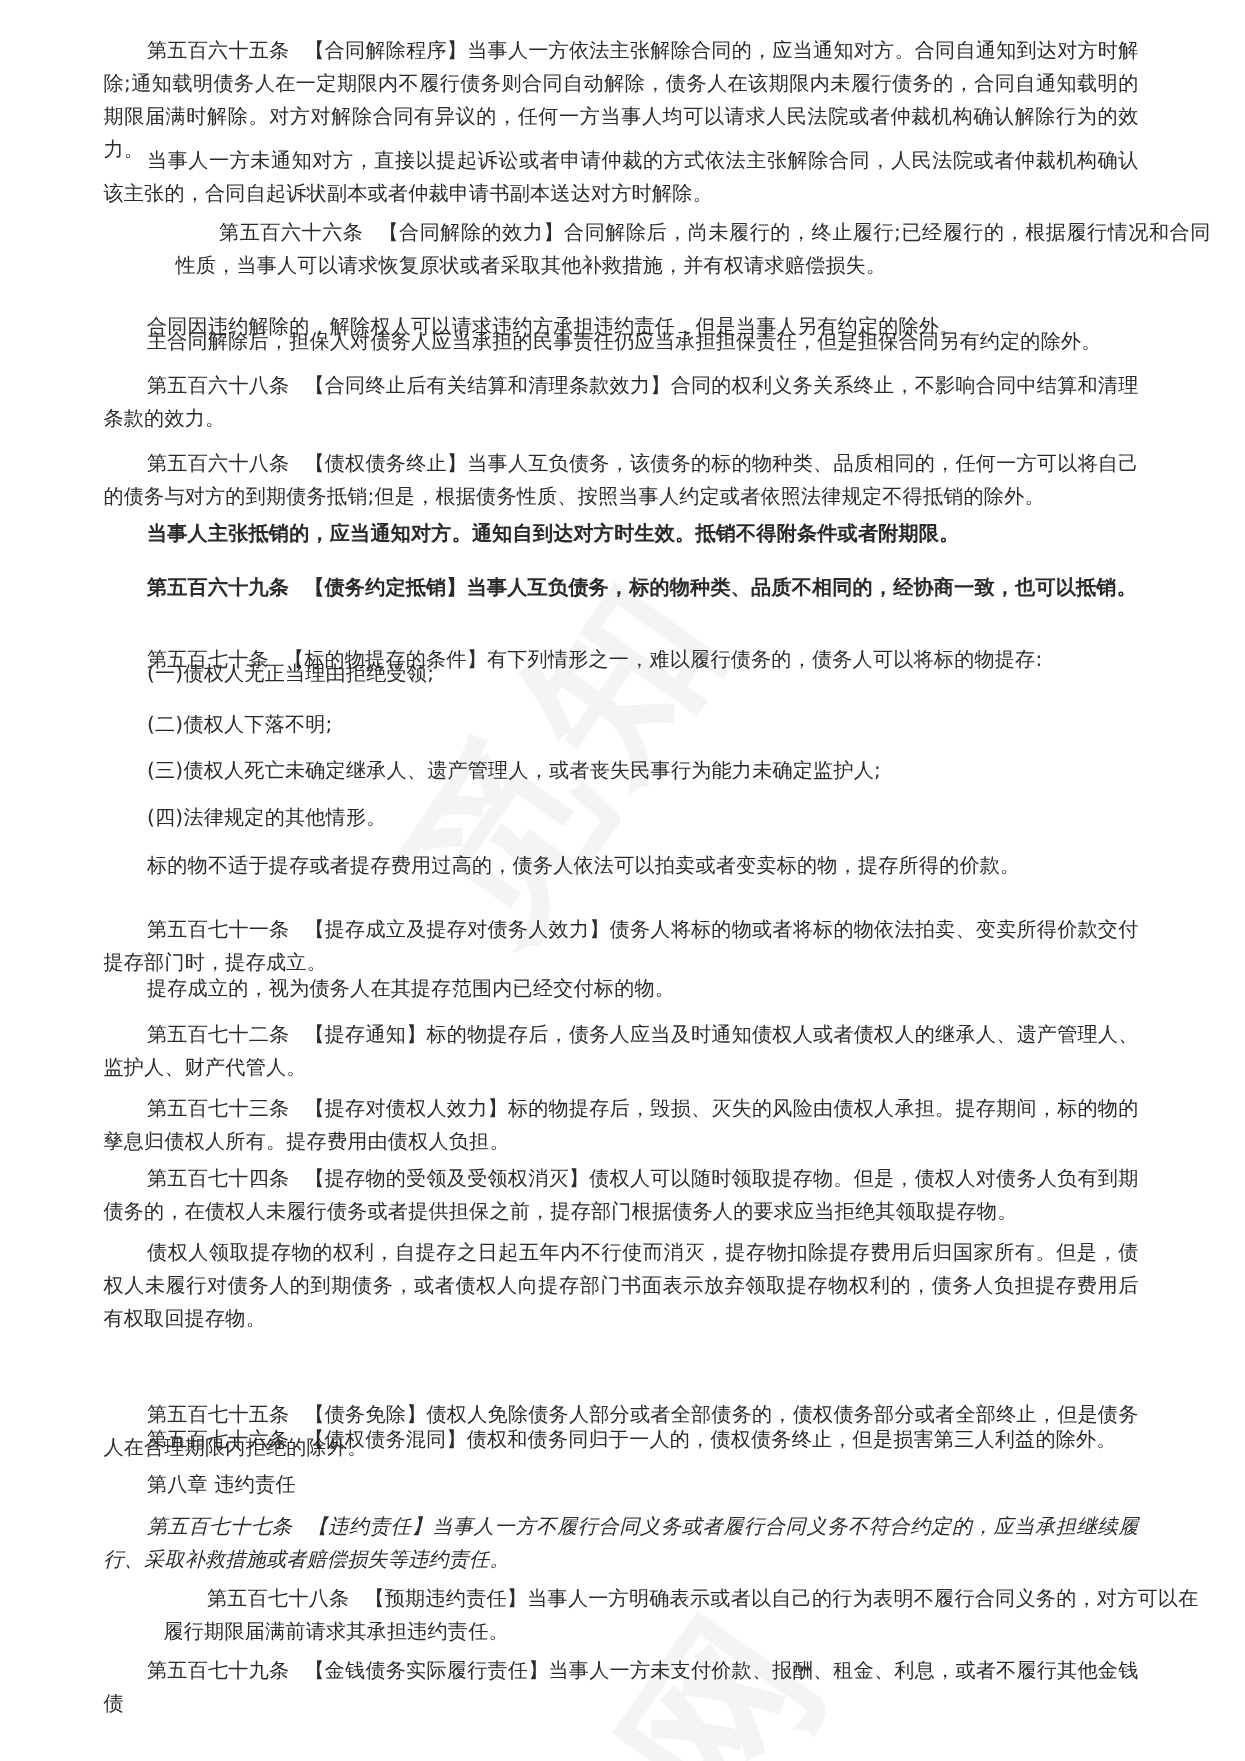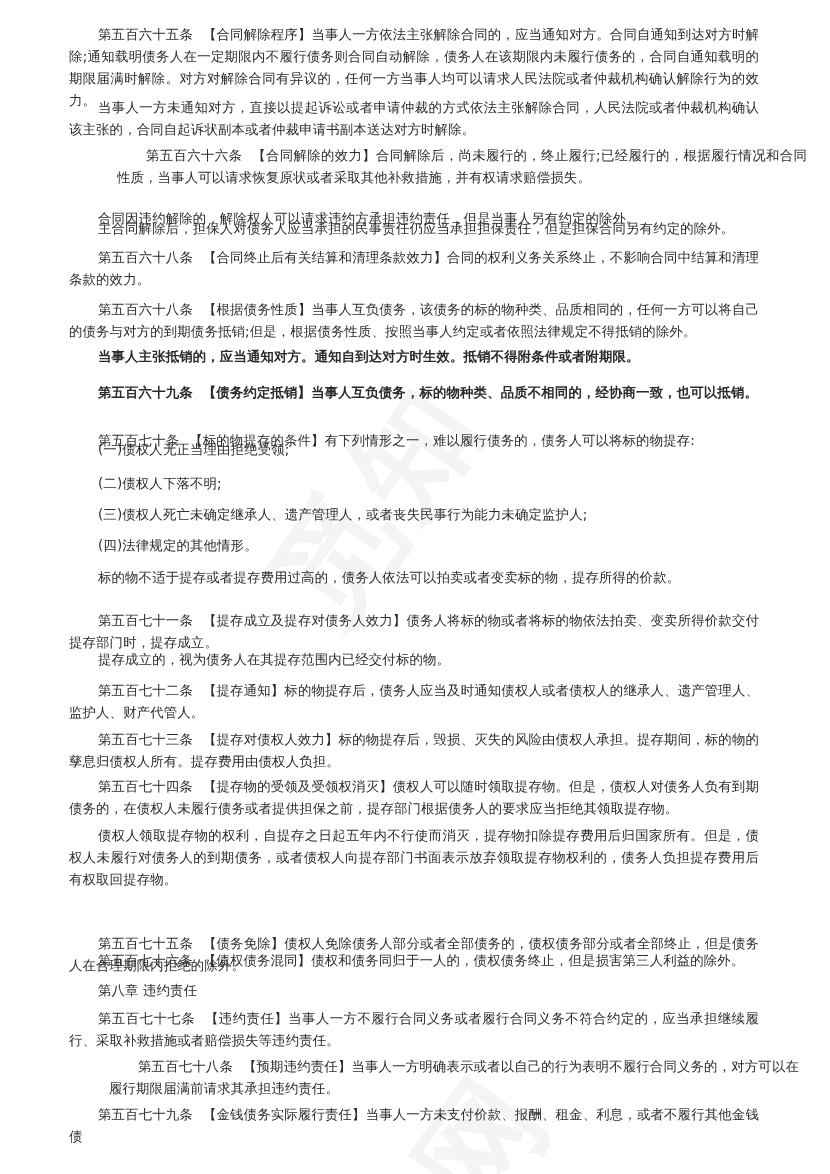--- a/index.html
+++ b/index.html
@@ -56,35 +56,35 @@
   <div class="watermark" style="left:250px; top:420px;">觅知</div>
   <div class="watermark" style="left:420px; top:1060px;">网</div>
 
   <div id="doc">
       <p class="para" style="top: 24px;"><span class="art-no">第五百六十五条</span><span class="art-title">【合同解除程序】</span><span>当事人一方依法主张解除合同的，应当通知对方。合同自通知到达对方时解除;通知载明债务人在一定期限内不履行债务则合同自动解除，债务人在该期限内未履行债务的，合同自通知载明的期限届满时解除。对方对解除合同有异议的，任何一方当事人均可以请求人民法院或者仲裁机构确认解除行为的效力。</span></p>
       <p class="para" style="top: 97px;"><span>当事人一方未通知对方，直接以提起诉讼或者申请仲裁的方式依法主张解除合同，人民法院或者仲裁机构确认该主张的，合同自起诉状副本或者仲裁申请书副本送达对方时解除。</span></p>
       <p class="para" style="top: 145px; margin-left: 48px;"><span class="art-no">第五百六十六条</span><span class="art-title">【合同解除的效力】</span><span>合同解除后，尚未履行的，终止履行;已经履行的，根据履行情况和合同性质，当事人可以请求恢复原状或者采取其他补救措施，并有权请求赔偿损失。</span></p>
       <p class="para" style="top: 191px; margin-top: 17px;"><span>合同因违约解除的，解除权人可以请求违约方承担违约责任，但是当事人另有约定的除外。</span></p>
       <p class="para" style="top: 218px;"><span>主合同解除后，担保人对债务人应当承担的民事责任仍应当承担担保责任，但是担保合同另有约定的除外。</span></p>
       <p class="para" style="top: 247px;"><span class="art-no">第五百六十八条</span><span class="art-title">【合同终止后有关结算和清理条款效力】</span><span>合同的权利义务关系终止，不影响合同中结算和清理条款的效力。</span></p>
-      <p class="para" style="top: 299px;"><span class="art-no">第五百六十八条</span><span class="art-title">【根据债务性质】</span><span>当事人互负债务，该债务的标的物种类、品质相同的，任何一方可以将自己的债务与对方的到期债务抵销;但是，根据债务性质、按照当事人约定或者依照法律规定不得抵销的除外。</span></p>
+      <p class="para" style="top: 299px;"><span class="art-no">第五百六十八条</span><span class="art-title">【债权债务终止】</span><span>当事人互负债务，该债务的标的物种类、品质相同的，任何一方可以将自己的债务与对方的到期债务抵销;但是，根据债务性质、按照当事人约定或者依照法律规定不得抵销的除外。</span></p>
       <p class="para" style="top: 346px; font-weight: bold;"><span>当事人主张抵销的，应当通知对方。通知自到达对方时生效。抵销不得附条件或者附期限。</span></p>
       <p class="para" style="top: 382px; font-weight: bold;"><span class="art-no">第五百六十九条</span><span class="art-title">【债务约定抵销】</span><span>当事人互负债务，标的物种类、品质不相同的，经协商一致，也可以抵销。</span></p>
       <p class="para" style="top: 410px; margin-top: 20px;"><span class="art-no">第五百七十条</span><span class="art-title">【标的物提存的条件】</span><span>有下列情形之一，难以履行债务的，债务人可以将标的物提存:</span></p>
       <p class="para" style="top: 439px;"><span>(一)债权人无正当理由拒绝受领;</span></p>
       <p class="para" style="top: 473px;"><span>(二)债权人下落不明;</span></p>
       <p class="para" style="top: 504px;"><span>(三)债权人死亡未确定继承人、遗产管理人，或者丧失民事行为能力未确定监护人;</span></p>
       <p class="para" style="top: 535px;"><span>(四)法律规定的其他情形。</span></p>
       <p class="para" style="top: 567px;"><span>标的物不适于提存或者提存费用过高的，债务人依法可以拍卖或者变卖标的物，提存所得的价款。</span></p>
       <p class="para" style="top: 600px; margin-top: 10px;"><span class="art-no">第五百七十一条</span><span class="art-title">【提存成立及提存对债务人效力】</span><span>债务人将标的物或者将标的物依法拍卖、变卖所得价款交付提存部门时，提存成立。</span></p>
       <p class="para" style="top: 649px;"><span>提存成立的，视为债务人在其提存范围内已经交付标的物。</span></p>
       <p class="para" style="top: 680px;"><span class="art-no">第五百七十二条</span><span class="art-title">【提存通知】</span><span>标的物提存后，债务人应当及时通知债权人或者债权人的继承人、遗产管理人、监护人、财产代管人。</span></p>
       <p class="para" style="top: 729px;"><span class="art-no">第五百七十三条</span><span class="art-title">【提存对债权人效力】</span><span>标的物提存后，毁损、灭失的风险由债权人承担。提存期间，标的物的孳息归债权人所有。提存费用由债权人负担。</span></p>
       <p class="para" style="top: 776px;"><span class="art-no">第五百七十四条</span><span class="art-title">【提存物的受领及受领权消灭】</span><span>债权人可以随时领取提存物。但是，债权人对债务人负有到期债务的，在债权人未履行债务或者提供担保之前，提存部门根据债务人的要求应当拒绝其领取提存物。</span></p>
       <p class="para" style="top: 825px;"><span>债权人领取提存物的权利，自提存之日起五年内不行使而消灭，提存物扣除提存费用后归国家所有。但是，债权人未履行对债务人的到期债务，或者债权人向提存部门书面表示放弃领取提存物权利的，债务人负担提存费用后有权取回提存物。</span></p>
       <p class="para" style="top: 900px; margin-top: 33px;"><span class="art-no">第五百七十五条</span><span class="art-title">【债务免除】</span><span>债权人免除债务人部分或者全部债务的，债权债务部分或者全部终止，但是债务人在合理期限内拒绝的除外。</span></p>
       <p class="para" style="top: 950px;"><span class="art-no">第五百七十六条</span><span class="art-title">【债权债务混同】</span><span>债权和债务同归于一人的，债权债务终止，但是损害第三人利益的除外。</span></p>
       <p class="para" style="top: 980px;"><span>第八章 违约责任</span></p>
-      <p class="para" style="top: 1008px;"><span class="art-no">第五百七十七条</span><span class="art-title">【违约责任】</span><span>当事人一方不履行合同义务或者履行合同义务不符合约定的，应当承担继续履行、采取补救措施或者赔偿损失等违约责任。</span></p>
+      <p class="para" style="top: 1008px; font-style: italic;"><span class="art-no">第五百七十七条</span><span class="art-title">【违约责任】</span><span>当事人一方不履行合同义务或者履行合同义务不符合约定的，应当承担继续履行、采取补救措施或者赔偿损失等违约责任。</span></p>
       <p class="para" style="top: 1056px; margin-left: 40px;"><span class="art-no">第五百七十八条</span><span class="art-title">【预期违约责任】</span><span>当事人一方明确表示或者以自己的行为表明不履行合同义务的，对方可以在履行期限届满前请求其承担违约责任。</span></p>
       <p class="para" style="top: 1104px;"><span class="art-no">第五百七十九条</span><span class="art-title">【金钱债务实际履行责任】</span><span>当事人一方未支付价款、报酬、租金、利息，或者不履行其他金钱债</span></p>
     </div>
 </div>
 
 </body></html>

